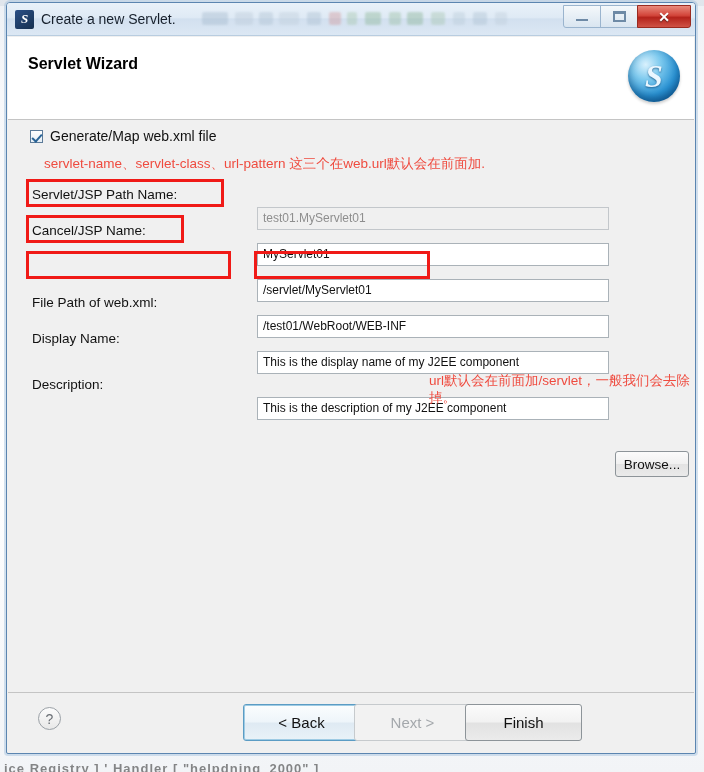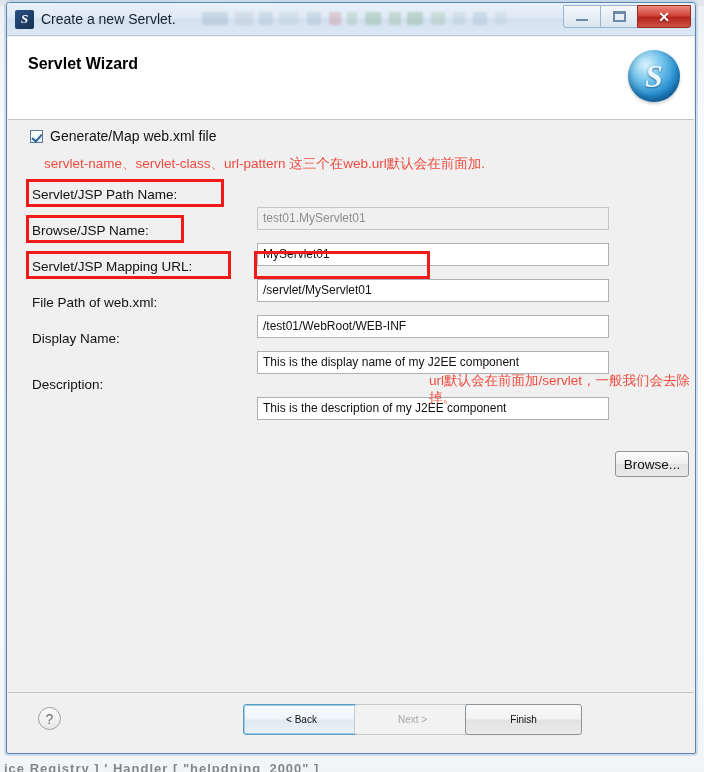--- a/index.html
+++ b/index.html
@@ -201,24 +201,24 @@
   #help-icon {
     position: absolute; left: 30px; top: 14px;
     width: 21px; height: 21px; border-radius: 50%;
     border: 1px solid #9aa0a6;
     background: linear-gradient(180deg,#fcfcfc,#e8e8e8);
     color: #6a6f75; font-size: 14px;
     display: flex; align-items: center; justify-content: center;
   }
   .wbtn {
     position: absolute; top: 11px;
-    width: 117px; height: 31px; box-sizing: border-box;
+    width: 117px; height: 37px; box-sizing: border-box;
     border: 1px solid #8d9499; border-radius: 3px;
     background: linear-gradient(180deg,#fbfbfb 0%,#f2f2f2 48%,#e2e2e2 52%,#ebebeb 100%);
-    font-size: 10px; color: #111;
+    font-size: 15px; color: #111;
     display: flex; align-items: center; justify-content: center;
   }
   .wbtn.default {
     border-color: #5b9cc4;
     box-shadow: 0 0 0 1px #9ecbe4 inset;
     background: linear-gradient(180deg,#fbfdfe 0%,#eef5fa 48%,#dfeaf3 52%,#e9f2f8 100%);
   }
   .wbtn.disabled { color: #a4a8ac; background: #f2f2f2; border-color: #c6cacd; }
 </style>
 </head>
@@ -281,26 +281,25 @@
     </div>
 
     <div id="note-1">servlet-name、servlet-class、url-pattern 这三个在web.url默认会在前面加.</div>
 
     <div class="form-row" style="top:62px;">
       <div class="f-label">Servlet/JSP Path Name:</div>
       <div class="f-input disabled">test01.MyServlet01</div>
     </div>
 
     <div class="form-row" style="top:98px;">
-      <div class="f-label">Browse/JSP Name:</div>
+      <div class="f-label">Cancel/JSP Name:</div>
       <div class="f-input">MyServlet01</div>
     </div>
 
     <div class="form-row" style="top:134px;">
-      <div class="f-label">Servlet/JSP Mapping URL:</div>
       <div class="f-input">/servlet/MyServlet01</div>
     </div>
 
     <div class="form-row" style="top:170px;">
       <div class="f-label">File Path of web.xml:</div>
       <div class="f-input">/test01/WebRoot/WEB-INF</div>
     </div>
 
     <div class="form-row" style="top:206px;">
       <div class="f-label">Display Name:</div>

